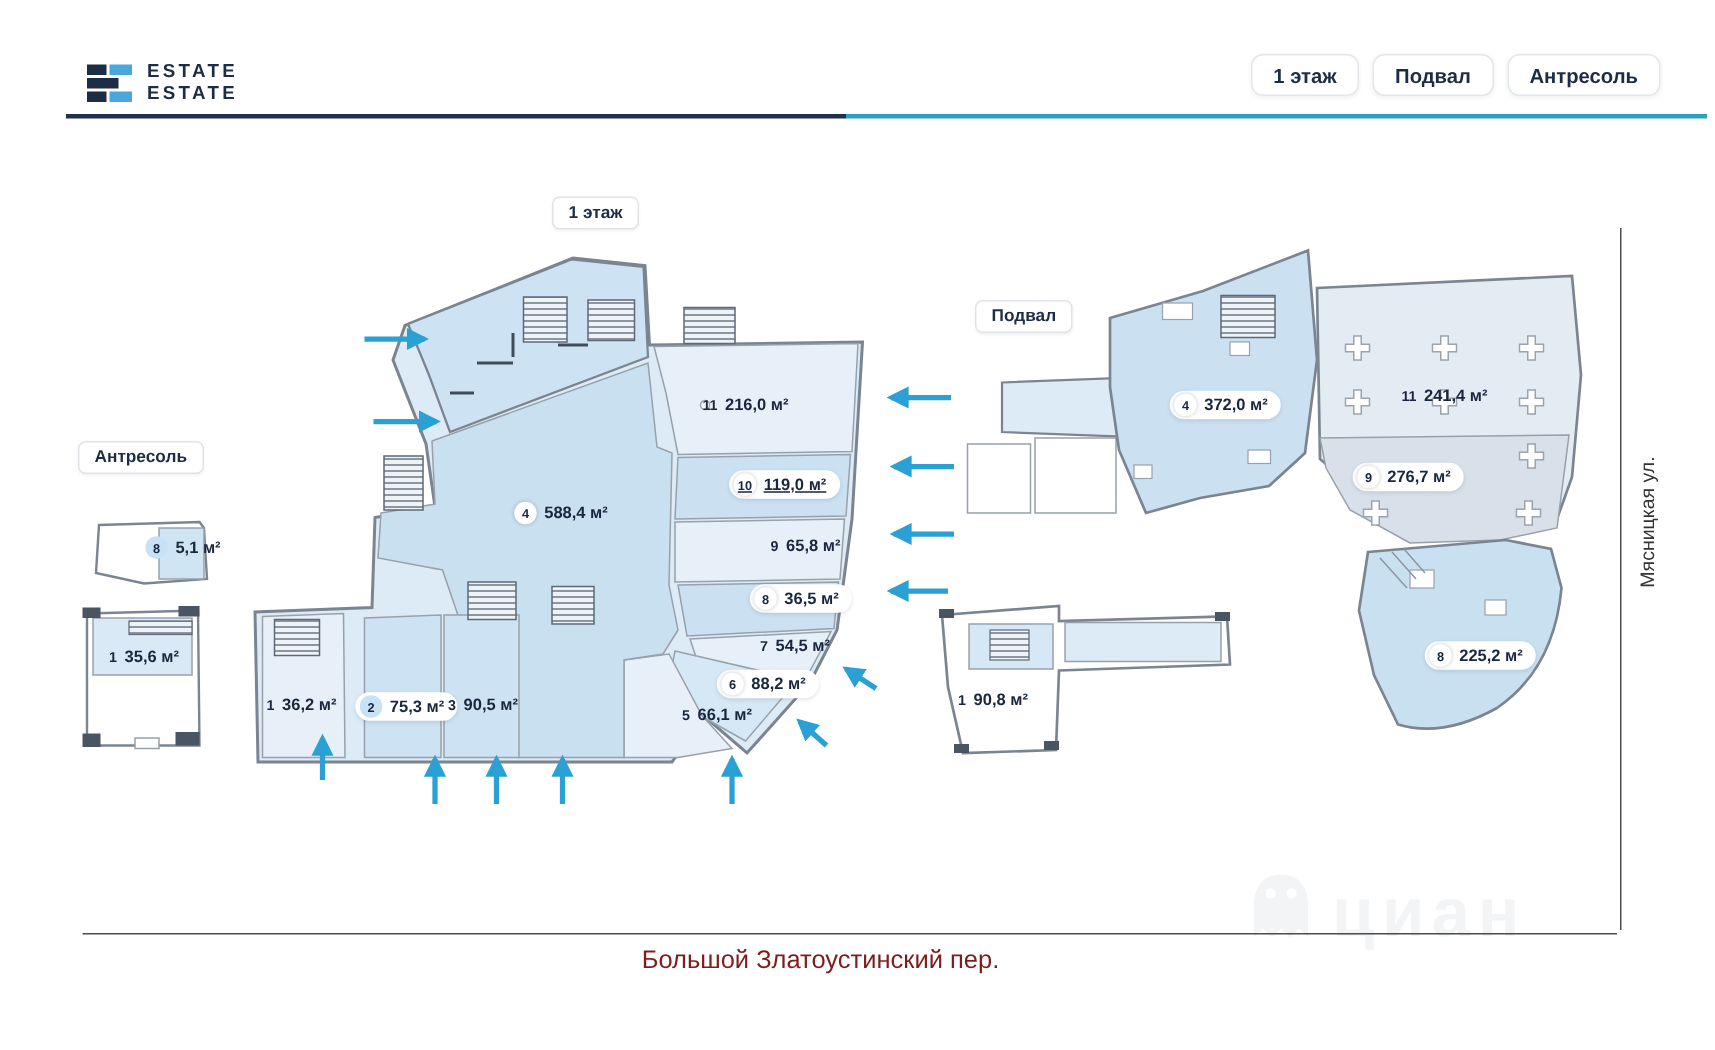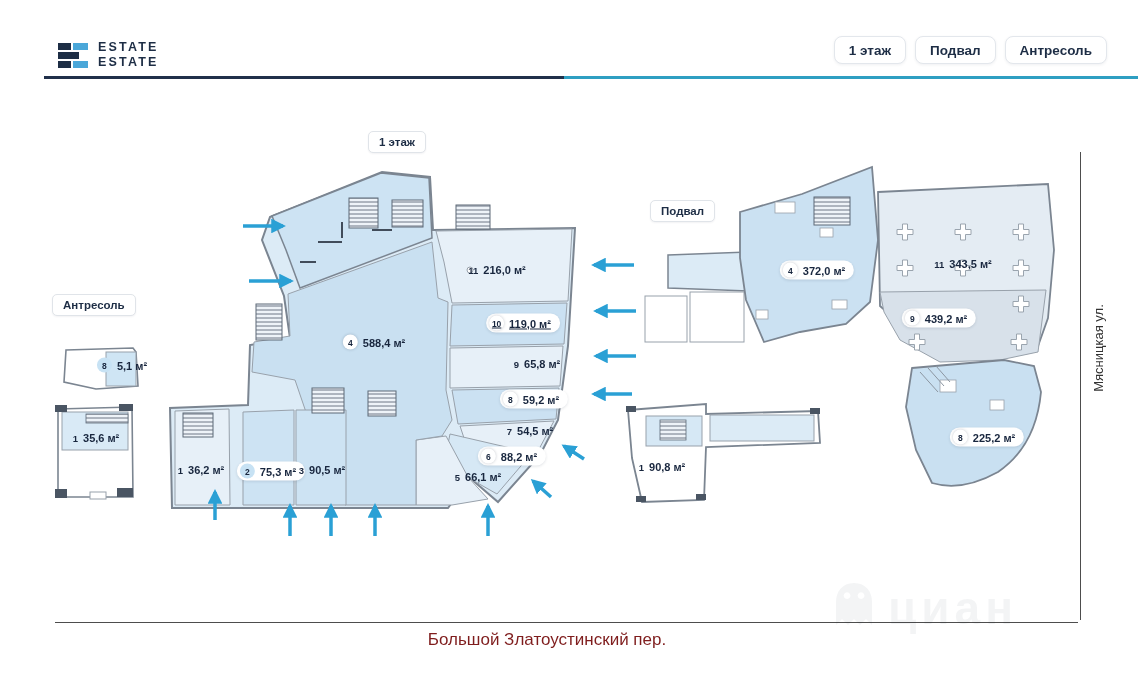--- a/index.html
+++ b/index.html
@@ -230,21 +230,21 @@
     <div class="room-label pill" style="left: 523px; top: 323px; text-decoration: underline;">
       <span class="badge white">10</span>
       <span>119,0 м²</span>
     </div>
     <div class="room-label" style="left: 537px; top: 364px;">
       <span class="badge none">9</span>
       <span>65,8 м²</span>
     </div>
     <div class="room-label pill" style="left: 534px; top: 399px;">
       <span class="badge white">8</span>
-      <span>59,2 м²</span>
+      <span>36,5 м²</span>
     </div>
     <div class="room-label" style="left: 530px; top: 431px;">
       <span class="badge none">7</span>
       <span>54,5 м²</span>
     </div>
     <div class="room-label pill" style="left: 512px; top: 456px;">
       <span class="badge white">6</span>
       <span>88,2 м²</span>
     </div>
     <div class="room-label" style="left: 478px; top: 477px;">
@@ -274,25 +274,25 @@
     <div class="room-label" style="left: 96px; top: 438px;">
       <span class="badge none">1</span>
       <span>35,6 м²</span>
     </div>
     <div class="room-label pill" style="left: 817px; top: 270px;">
       <span class="badge white">4</span>
       <span>372,0 м²</span>
     </div>
     <div class="room-label" style="left: 963px; top: 264px;">
       <span class="badge none">11</span>
-      <span>343,5 м²</span>
+      <span>241,4 м²</span>
     </div>
     <div class="room-label pill" style="left: 939px; top: 318px;">
       <span class="badge white">9</span>
-      <span>439,2 м²</span>
+      <span>276,7 м²</span>
     </div>
     <div class="room-label pill" style="left: 987px; top: 437px;">
       <span class="badge white">8</span>
       <span>225,2 м²</span>
     </div>
     <div class="room-label" style="left: 662px; top: 467px;">
       <span class="badge none">1</span>
       <span>90,8 м²</span>
     </div>
   </div>

